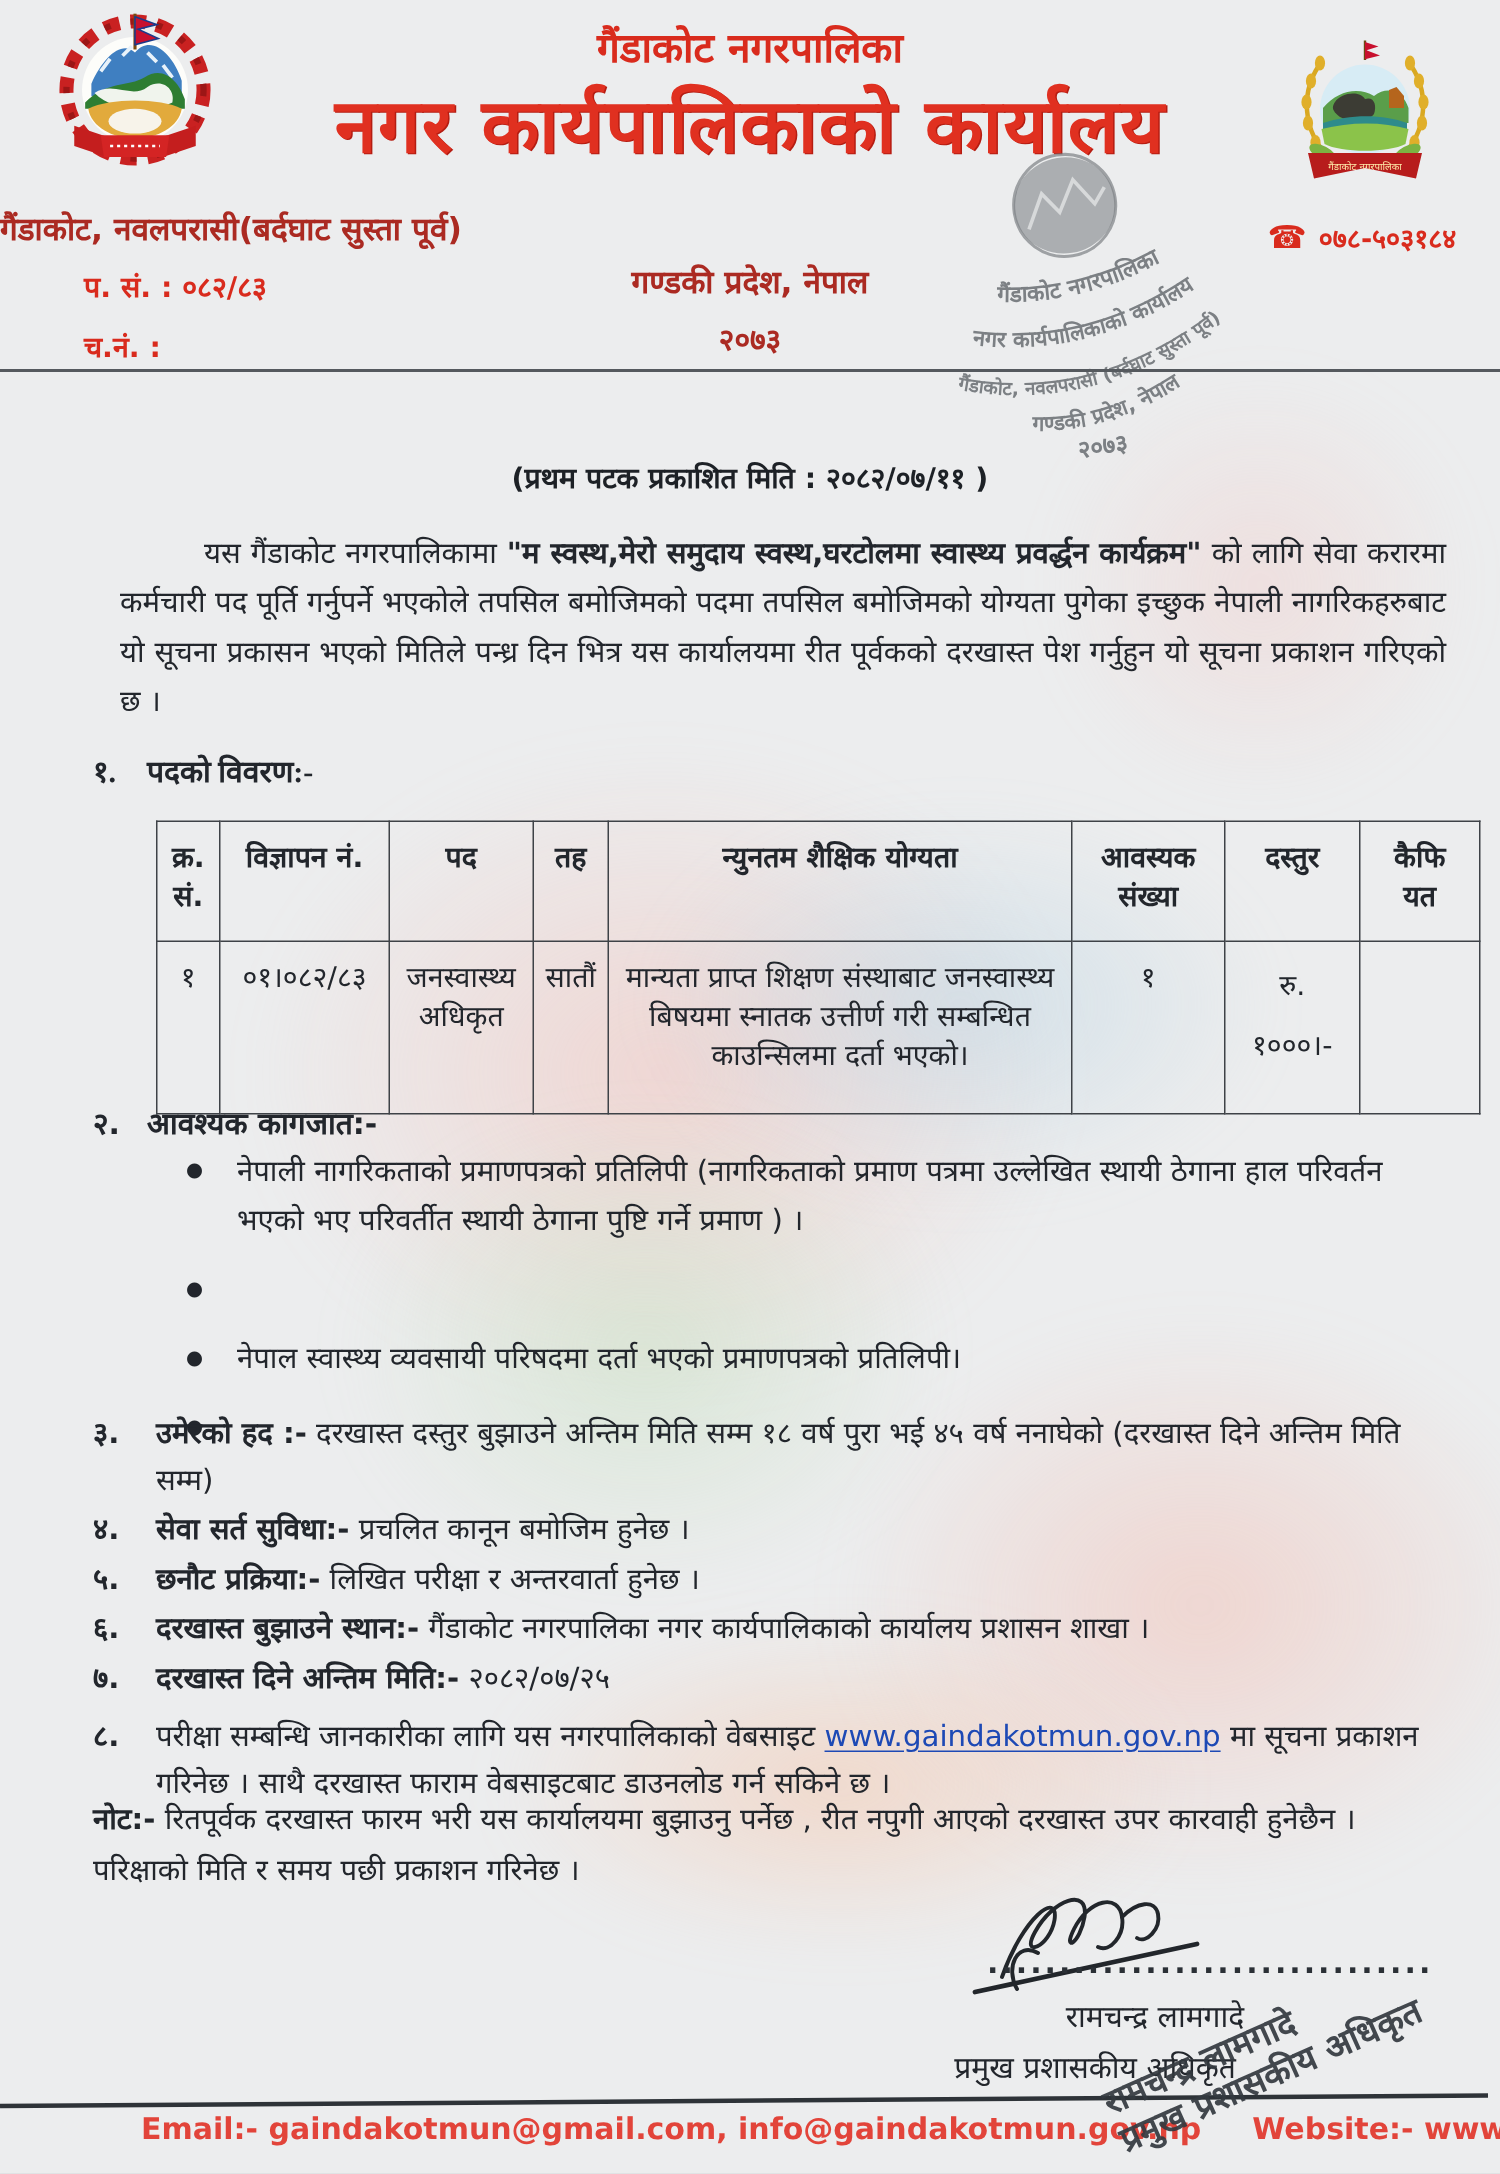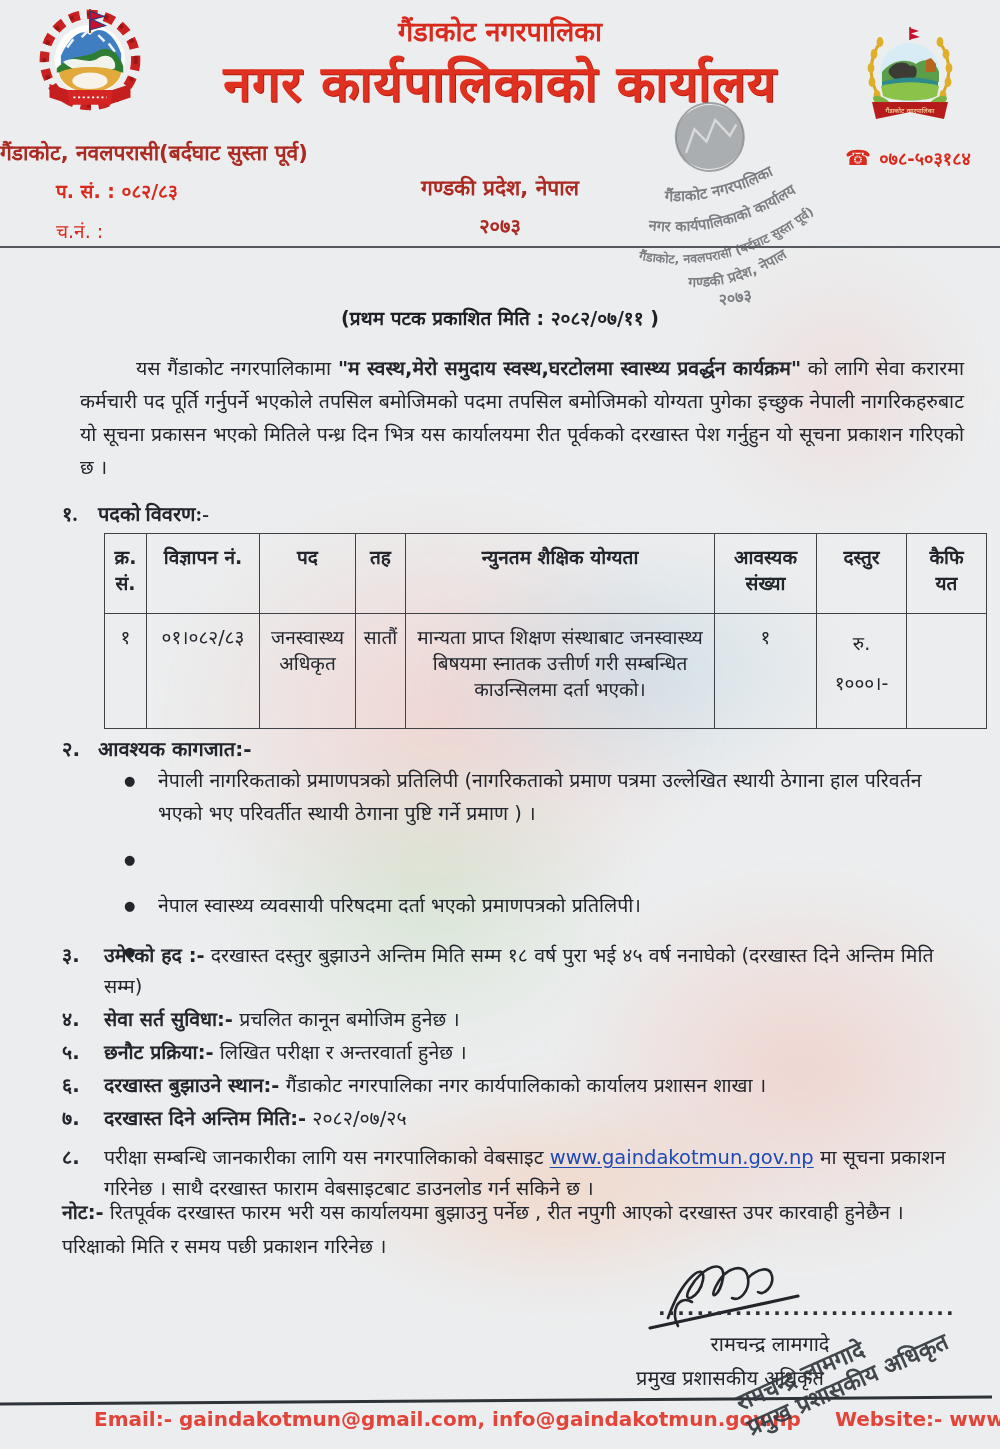--- a/index.html
+++ b/index.html
@@ -22,38 +22,38 @@
   
   .logo-left  { position:absolute; left:36px;  top:8px;  width:108px; height:104px; }
   .logo-right { position:absolute; left:852px; top:26px; width:116px; height:108px; }
   .muni-title  { position:absolute; left:0; top:12px;  width:100%; text-align:center; font-size:27px; font-weight:bold; color:#d92b1d; }
   .office-title{ position:absolute; left:0; top:48px;  width:100%; text-align:center; font-size:50px; font-weight:bold; color:#e03020;
                  text-shadow:1px 1px 0 #b51d12; letter-spacing:1px; }
   .addr1 { position:absolute; left:0; top:138px; width:100%; text-align:left; font-size:21px; font-weight:bold; color:#ab2a22; }
   .addr2 { position:absolute; left:0; top:173px; width:100%; text-align:center; font-size:21px; font-weight:bold; color:#ab2a22; }
   .year  { position:absolute; left:0; top:212px; width:100%; text-align:center; font-size:20px; font-weight:bold; color:#ab2a22; }
   .ref      { position:absolute; left:56px; top:178px; font-size:19px; font-weight:bold; color:#d92b1d; }
-  .dispatch { position:absolute; left:56px; top:218px; font-size:19px; font-weight:normal; color:#d92b1d; }
+  .dispatch { position:absolute; left:56px; top:218px; font-size:19px; font-weight:bold; color:#d92b1d; }
   .phone { position:absolute; left:835px; top:146px; font-size:18px; font-weight:bold; color:#d92b1d;margin-left:10px; }
   .phone .ph-ic { font-size:21px; margin-right:8px; }
   .round-stamp { position:absolute; left:596px; top:96px; width:252px; height:238px; opacity:.88; }
   .rule1 { position:absolute; left:0; top:246px; width:100%; height:2px; background:#55595e; }
 
   
   .notice-title    { position:absolute; left:0; top:270px; width:100%; text-align:center; font-size:23px; font-weight:bold; color:#1d2126; }
   .notice-subtitle { position:absolute; left:0; top:305px; width:100%; text-align:center; font-size:19px; font-weight:bold; color:#1d2126; }
   .intro { position:absolute; left:80px; top:352px; width:884px; font-size:19.5px; line-height:33px; text-align:justify; text-indent:56px; }
   .intro b { font-weight:bold; }
 
   .sec-heading { position:absolute; font-size:20px; font-weight:bold; }
   .sec1 { left:62px; top:500px;font-family:Liberation Serif, serif; }
   .sec2 { left:62px; top:735px; }
   .sec-heading .snum { display:inline-block; width:36px; }
 
-  table.post { position:absolute; left:104px; top:533px; border-collapse:collapse; table-layout:fixed; background:transparent;padding-left:40px; }
+  table.post { position:absolute; left:104px; top:547px; border-collapse:collapse; table-layout:fixed; background:transparent;padding-left:40px; }
   table.post th, table.post td {
     border:1.6px solid #3e4247; vertical-align:top; padding:10px 4px 4px 4px;
     font-size:19px; text-align:center; white-space:pre-line; overflow:hidden;
   }
   table.post th { font-weight:bold; height:80px; }
   table.post td { height:115px; }
   td.qual { text-align:left; padding-left:10px; padding-right:6px; }
   td.wrapany { word-break:break-all; }
   td.fee { line-height:2.1; }
 

